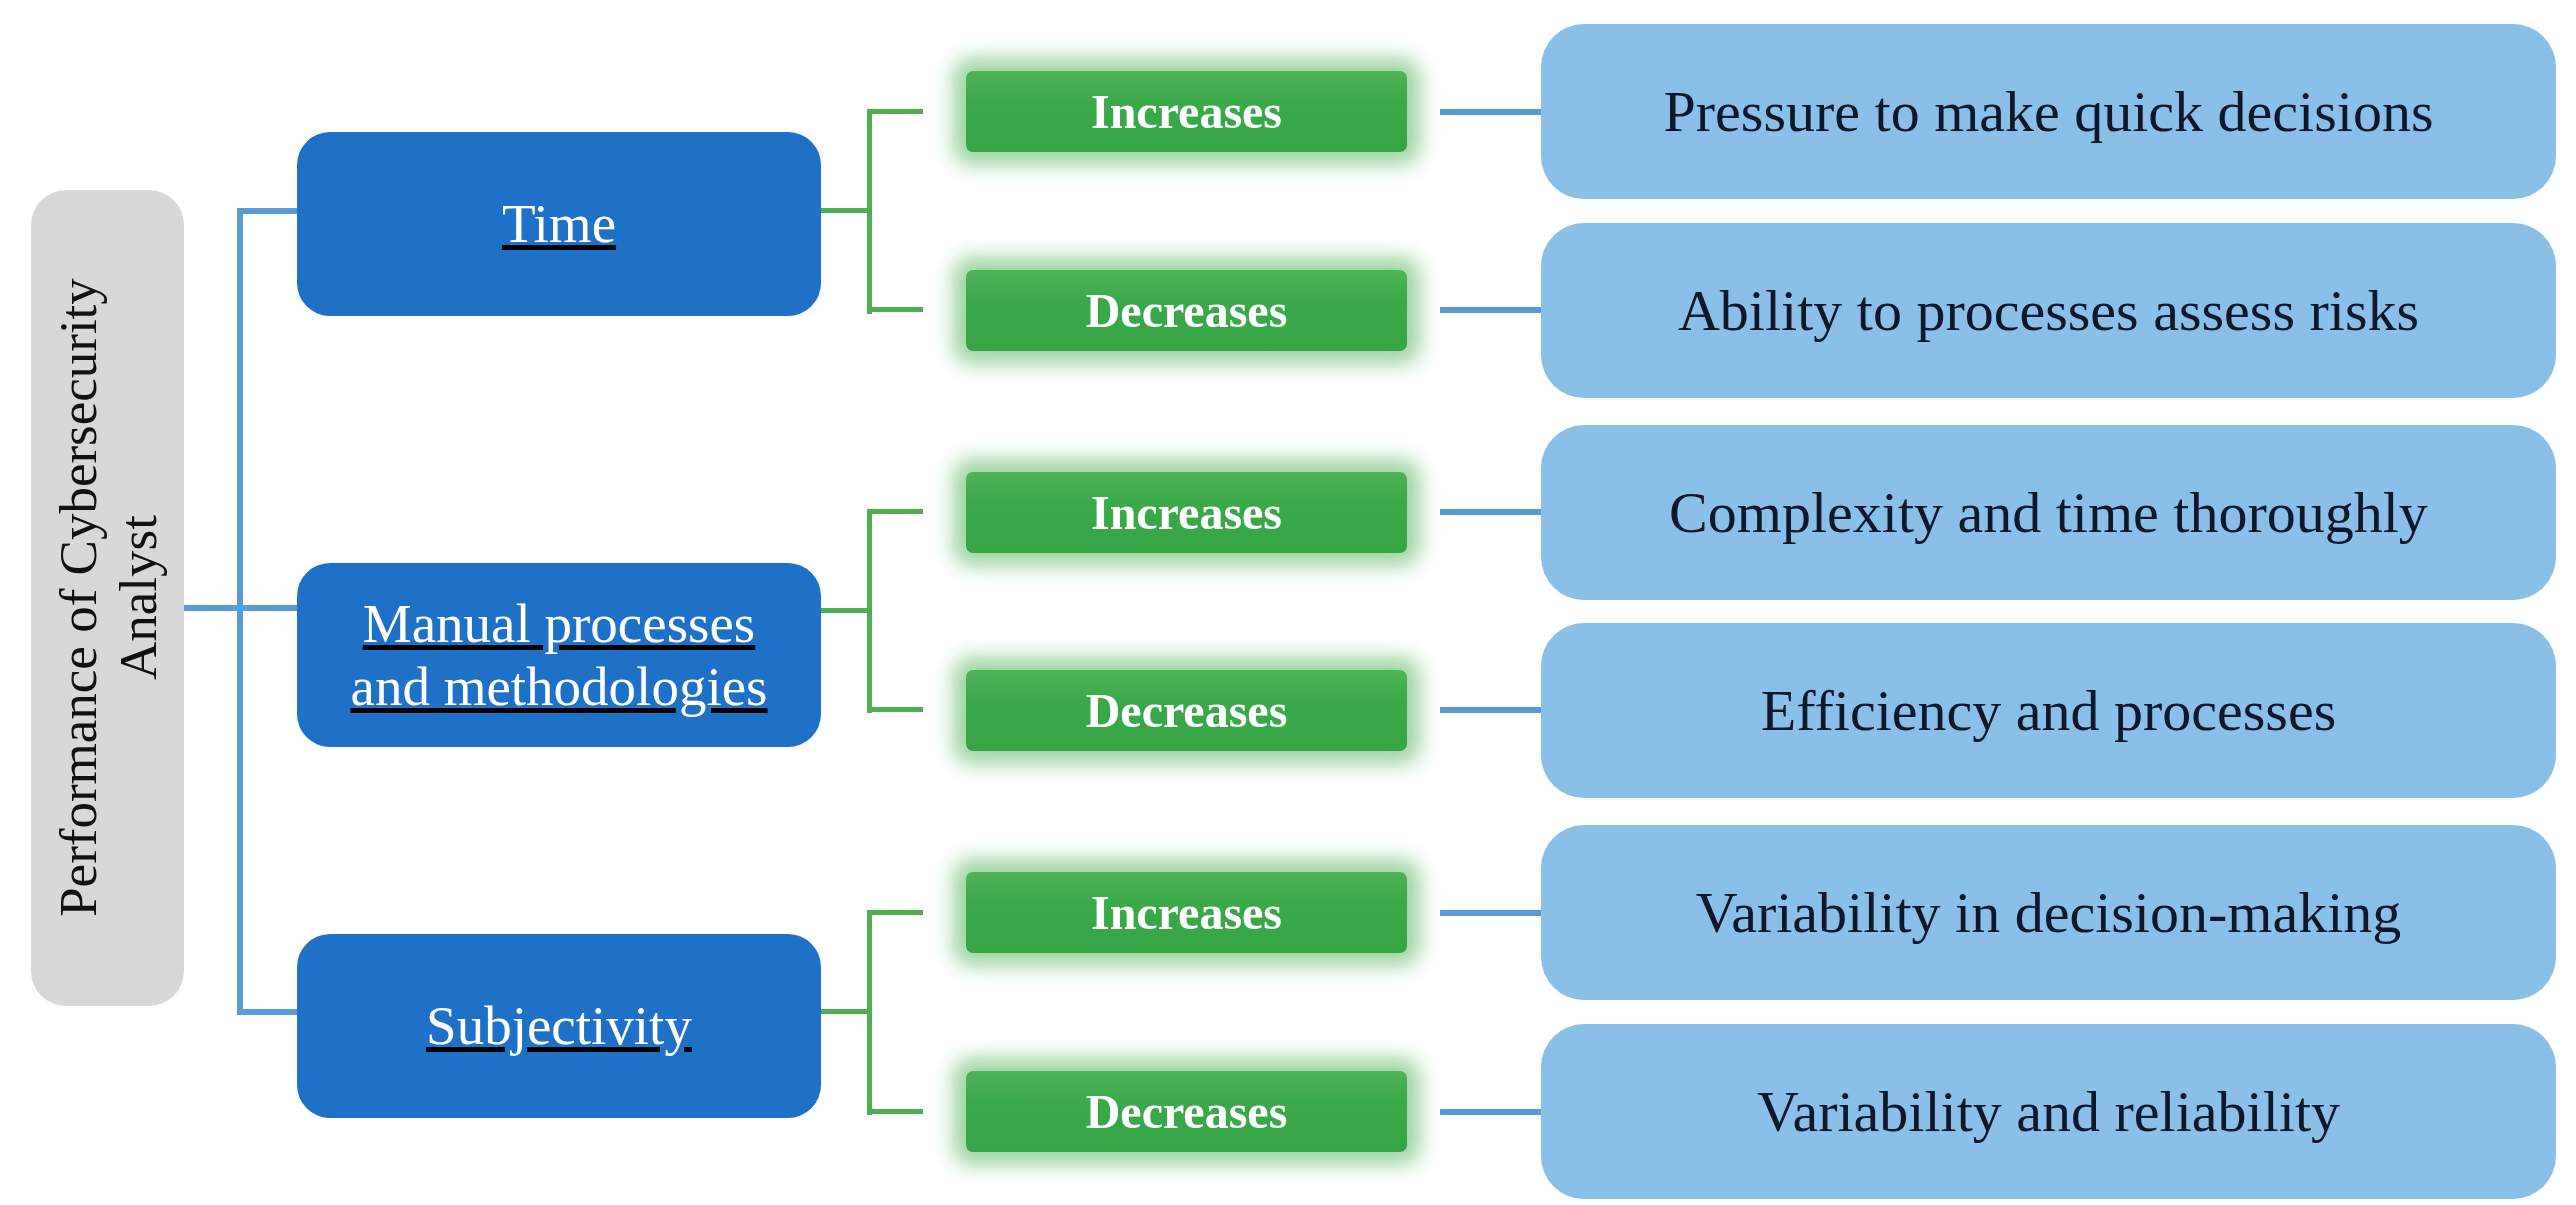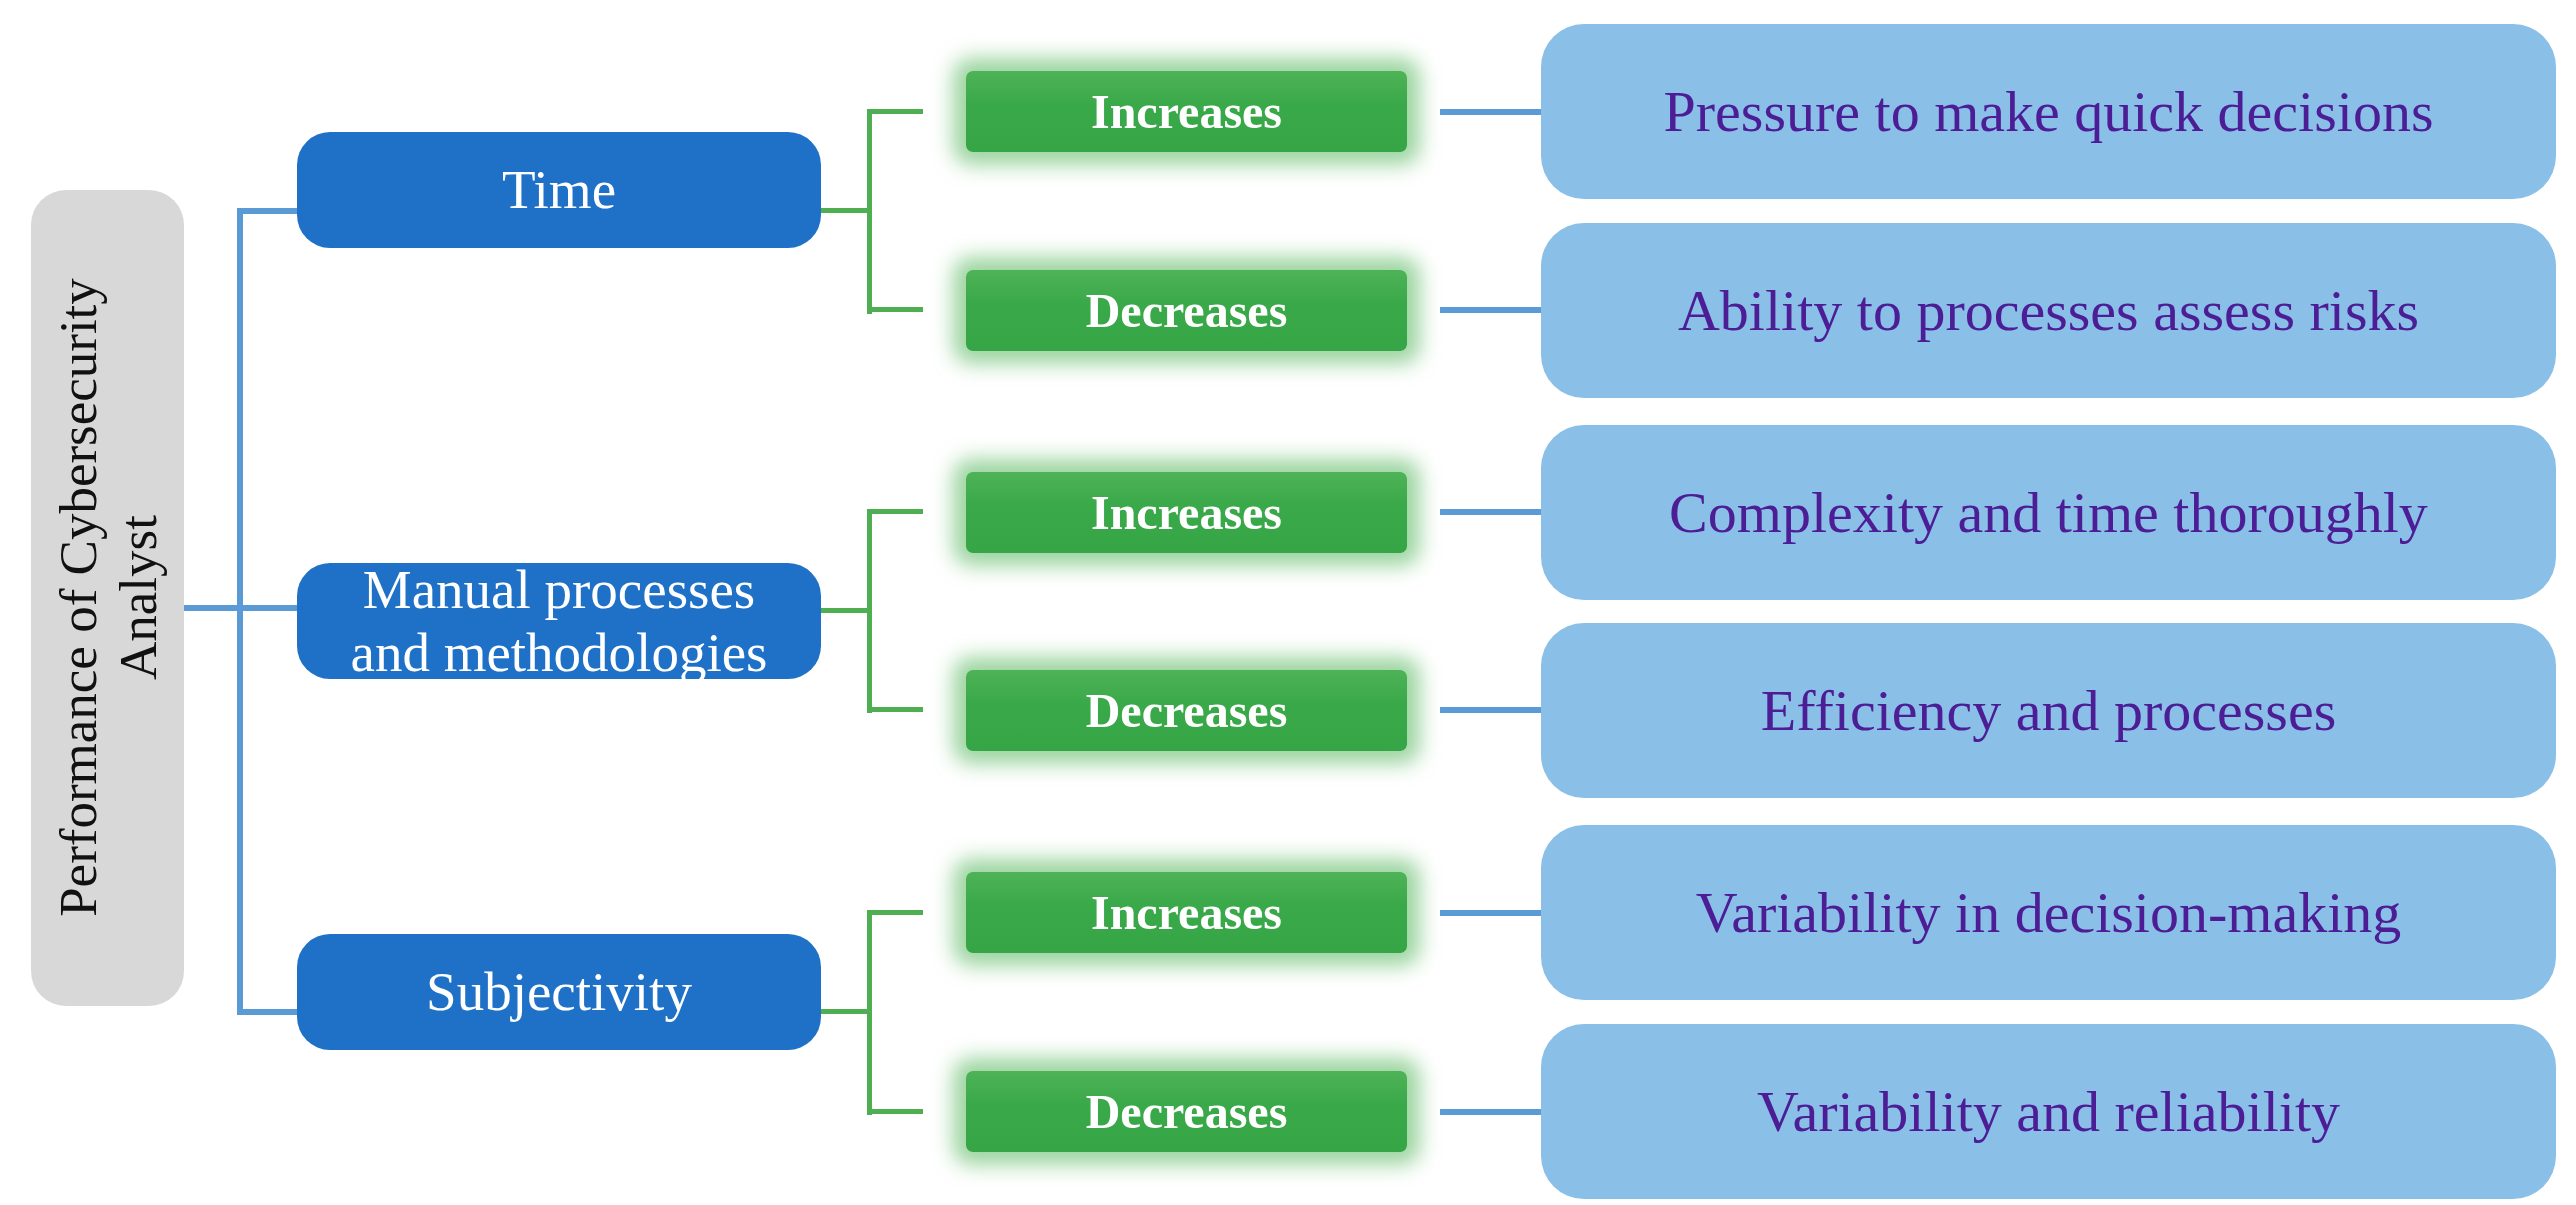--- a/index.html
+++ b/index.html
@@ -18,44 +18,44 @@
   .root-label-wrap{
     position:absolute;left:-300px;top:521px;width:816px;height:153px;
     transform:rotate(-90deg);
     display:flex;align-items:center;justify-content:center;
   }
   .root-label-text{
     display:block;max-width:752px;text-align:center;
     font-size:53px;line-height:1.12;color:#111111;
   }
   .cat-box{
-    position:absolute;left:297px;width:524px;height:116px;
+    position:absolute;left:297px;width:524px;height:184px;
     background:#1e71c6;border-radius:33px;
-    display:flex;align-items:center;justify-content:center;
+    display:flex;align-items:center;justify-content:center;text-decoration:underline;
   }
   .cat-text{
     display:block;max-width:449px;text-align:center;
     color:#ffffff;font-size:55px;line-height:1.15;
   }
   .dir-box{
     position:absolute;left:966px;width:441px;height:81px;
     background:linear-gradient(180deg,#4eb357 0%,#3aa94a 40%,#36a545 100%);
     border-radius:6.5px;
     box-shadow:0 0 20px 13px rgba(74,178,82,0.55);
     display:flex;align-items:center;justify-content:center;
   }
   .dir-text{color:#ffffff;font-size:48px;font-weight:bold;}
   .out-box{
     position:absolute;left:1541px;width:1015px;height:175px;
     background:#8ac0e8;border-radius:43px;
     display:flex;align-items:center;justify-content:center;
   }
   .out-text{
     display:block;max-width:940px;text-align:center;
-    color:#4c1d95;font-size:58px;line-height:1.1;
+    color:#0f172a;font-size:58px;line-height:1.1;
   }
   
   .line{position:absolute;}
   .blue{background:#5b9bd5;}
   .green{background:#4eae51;}
   .h8{height:5.8px;}
   .w8{width:5.8px;}
   .h7{height:5px;}
   .w7{width:5px;}
 </style>

